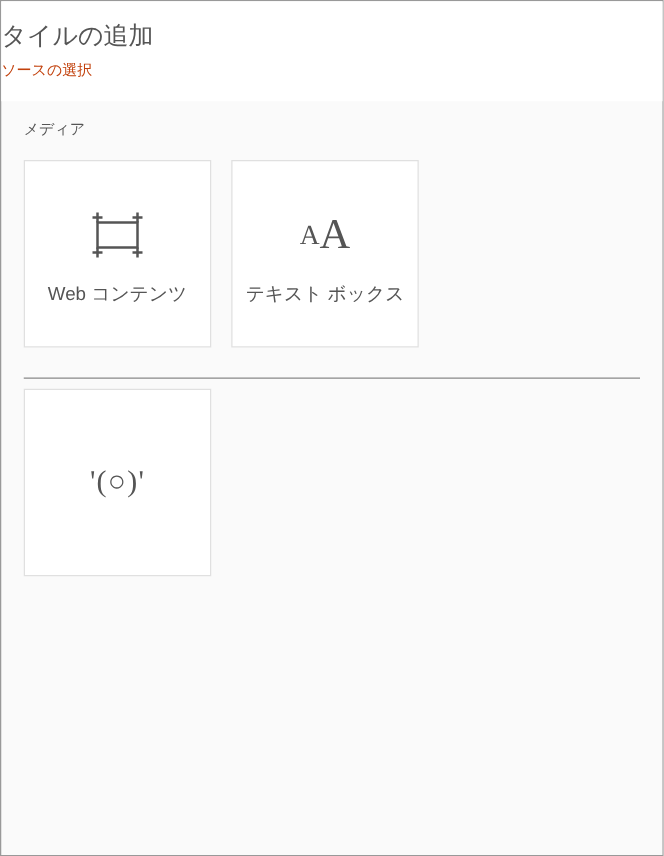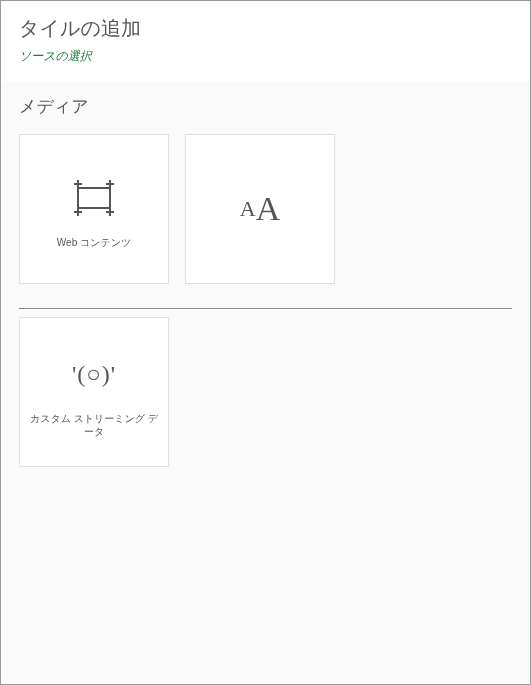--- a/index.html
+++ b/index.html
@@ -13,39 +13,38 @@
     .panel {
       width: 100%;
       height: 100%;
       border: 1px solid #999;
       background: #fafafa;
       display: flex;
       flex-direction: column;
     }
     .header {
       background: #fff;
-      padding: 14px 18px 16px;
+      padding: 14px 0 16px;
     }
     .header-title {
       font-size: 20px;
       font-weight: 400;
       color: #555;
       margin-bottom: 6px;
     }
     .header-subtitle {
       font-size: 12px;
-      color: #15803d;
-      font-style: italic;
+      color: #c2410c;
     }
     .content {
       padding: 14px 18px 0;
       flex: 1;
     }
     .section-label {
-      font-size: 17px;
+      font-size: 12px;
       color: #555;
       margin-bottom: 16px;
     }
     .tile-grid {
       display: flex;
       flex-wrap: wrap;
       gap: 16px;
       margin-bottom: 24px;
     }
     .tile {
@@ -62,23 +61,22 @@
     }
     .tile-icon {
       height: 56px;
       width: 100%;
       display: flex;
       align-items: center;
       justify-content: center;
       color: #555;
     }
     .tile-label {
-      font-size: 10px;
+      font-size: 15px;
       color: #555;
-      text-align: center;
       margin-top: 10px;
       padding: 0 8px;
       line-height: 1.3;
     }
     .divider {
       border: none;
       border-top: 1px solid #888;
       margin: 0 0 8px 0;
     }
     .aa-icon {
@@ -127,31 +125,31 @@
         </div>
         <div class="tile-label">Web コンテンツ</div>
       </div>
 
 
       <div class="tile">
         <div class="tile-icon aa-icon">
           <span class="aa-small">A</span>
             <span class="aa-large">A</span>
         </div>
+        <div class="tile-label">テキスト ボックス</div>
       </div>
 
 
     </div>
 
     <hr class="divider">
 
 
     <div class="tile-grid">
 
       <div class="tile">
         <div class="tile-icon signal-icon">'(○)'</div>
-        <div class="tile-label">カスタム ストリーミング データ</div>
       </div>
 
     </div>
 
   </div>
 </div>
 
 </body></html>

